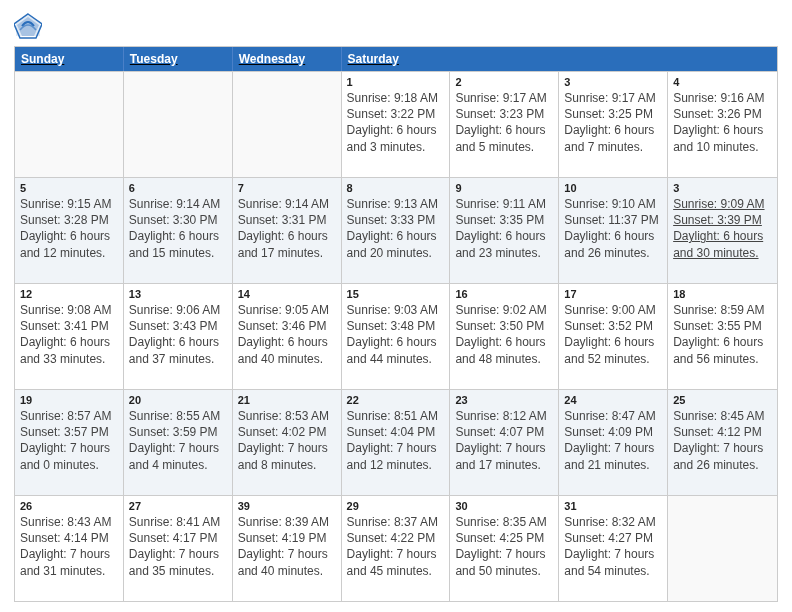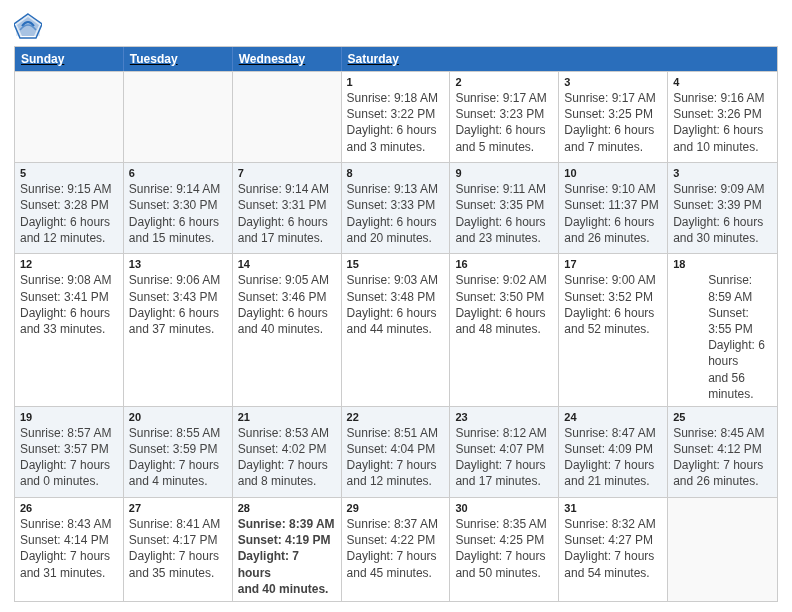--- a/index.html
+++ b/index.html
@@ -222,21 +222,21 @@
           </div>
           <div class="cal-cell alt-row">
             <div class="day-num">10</div>
             <div class="day-info" style="white-space: pre-line;">Sunrise: 9:10 AM
 Sunset: 11:37 PM
 Daylight: 6 hours
 and 26 minutes.</div>
           </div>
           <div class="cal-cell alt-row">
             <div class="day-num">3</div>
-            <div class="day-info" style="white-space: pre-line;">Sunrise: 9:09 AM
+            <div class="day-info" style="white-space: pre-line; text-decoration: underline;">Sunrise: 9:09 AM
 Sunset: 3:39 PM
 Daylight: 6 hours
 and 30 minutes.</div>
           </div>
         </div>
         <div class="cal-row">
           <div class="cal-cell">
             <div class="day-num">12</div>
             <div class="day-info" style="white-space: pre-line;">Sunrise: 9:08 AM
 Sunset: 3:41 PM
@@ -273,21 +273,21 @@
           </div>
           <div class="cal-cell">
             <div class="day-num">17</div>
             <div class="day-info" style="white-space: pre-line;">Sunrise: 9:00 AM
 Sunset: 3:52 PM
 Daylight: 6 hours
 and 52 minutes.</div>
           </div>
           <div class="cal-cell">
             <div class="day-num">18</div>
-            <div class="day-info" style="white-space: pre-line; margin-left: 35px;">Sunrise: 8:59 AM
+            <div class="day-info" style="white-space: pre-line;">Sunrise: 8:59 AM
 Sunset: 3:55 PM
 Daylight: 6 hours
 and 56 minutes.</div>
           </div>
         </div>
         <div class="cal-row">
           <div class="cal-cell alt-row">
             <div class="day-num">19</div>
             <div class="day-info" style="white-space: pre-line;">Sunrise: 8:57 AM
 Sunset: 3:57 PM
@@ -346,22 +346,22 @@
 and 31 minutes.</div>
           </div>
           <div class="cal-cell">
             <div class="day-num">27</div>
             <div class="day-info" style="white-space: pre-line;">Sunrise: 8:41 AM
 Sunset: 4:17 PM
 Daylight: 7 hours
 and 35 minutes.</div>
           </div>
           <div class="cal-cell">
-            <div class="day-num">28</div>
-            <div class="day-info" style="white-space: pre-line; font-weight: bold;">Sunrise: 8:39 AM
+            <div class="day-num">39</div>
+            <div class="day-info" style="white-space: pre-line;">Sunrise: 8:39 AM
 Sunset: 4:19 PM
 Daylight: 7 hours
 and 40 minutes.</div>
           </div>
           <div class="cal-cell">
             <div class="day-num">29</div>
             <div class="day-info" style="white-space: pre-line;">Sunrise: 8:37 AM
 Sunset: 4:22 PM
 Daylight: 7 hours
 and 45 minutes.</div>

